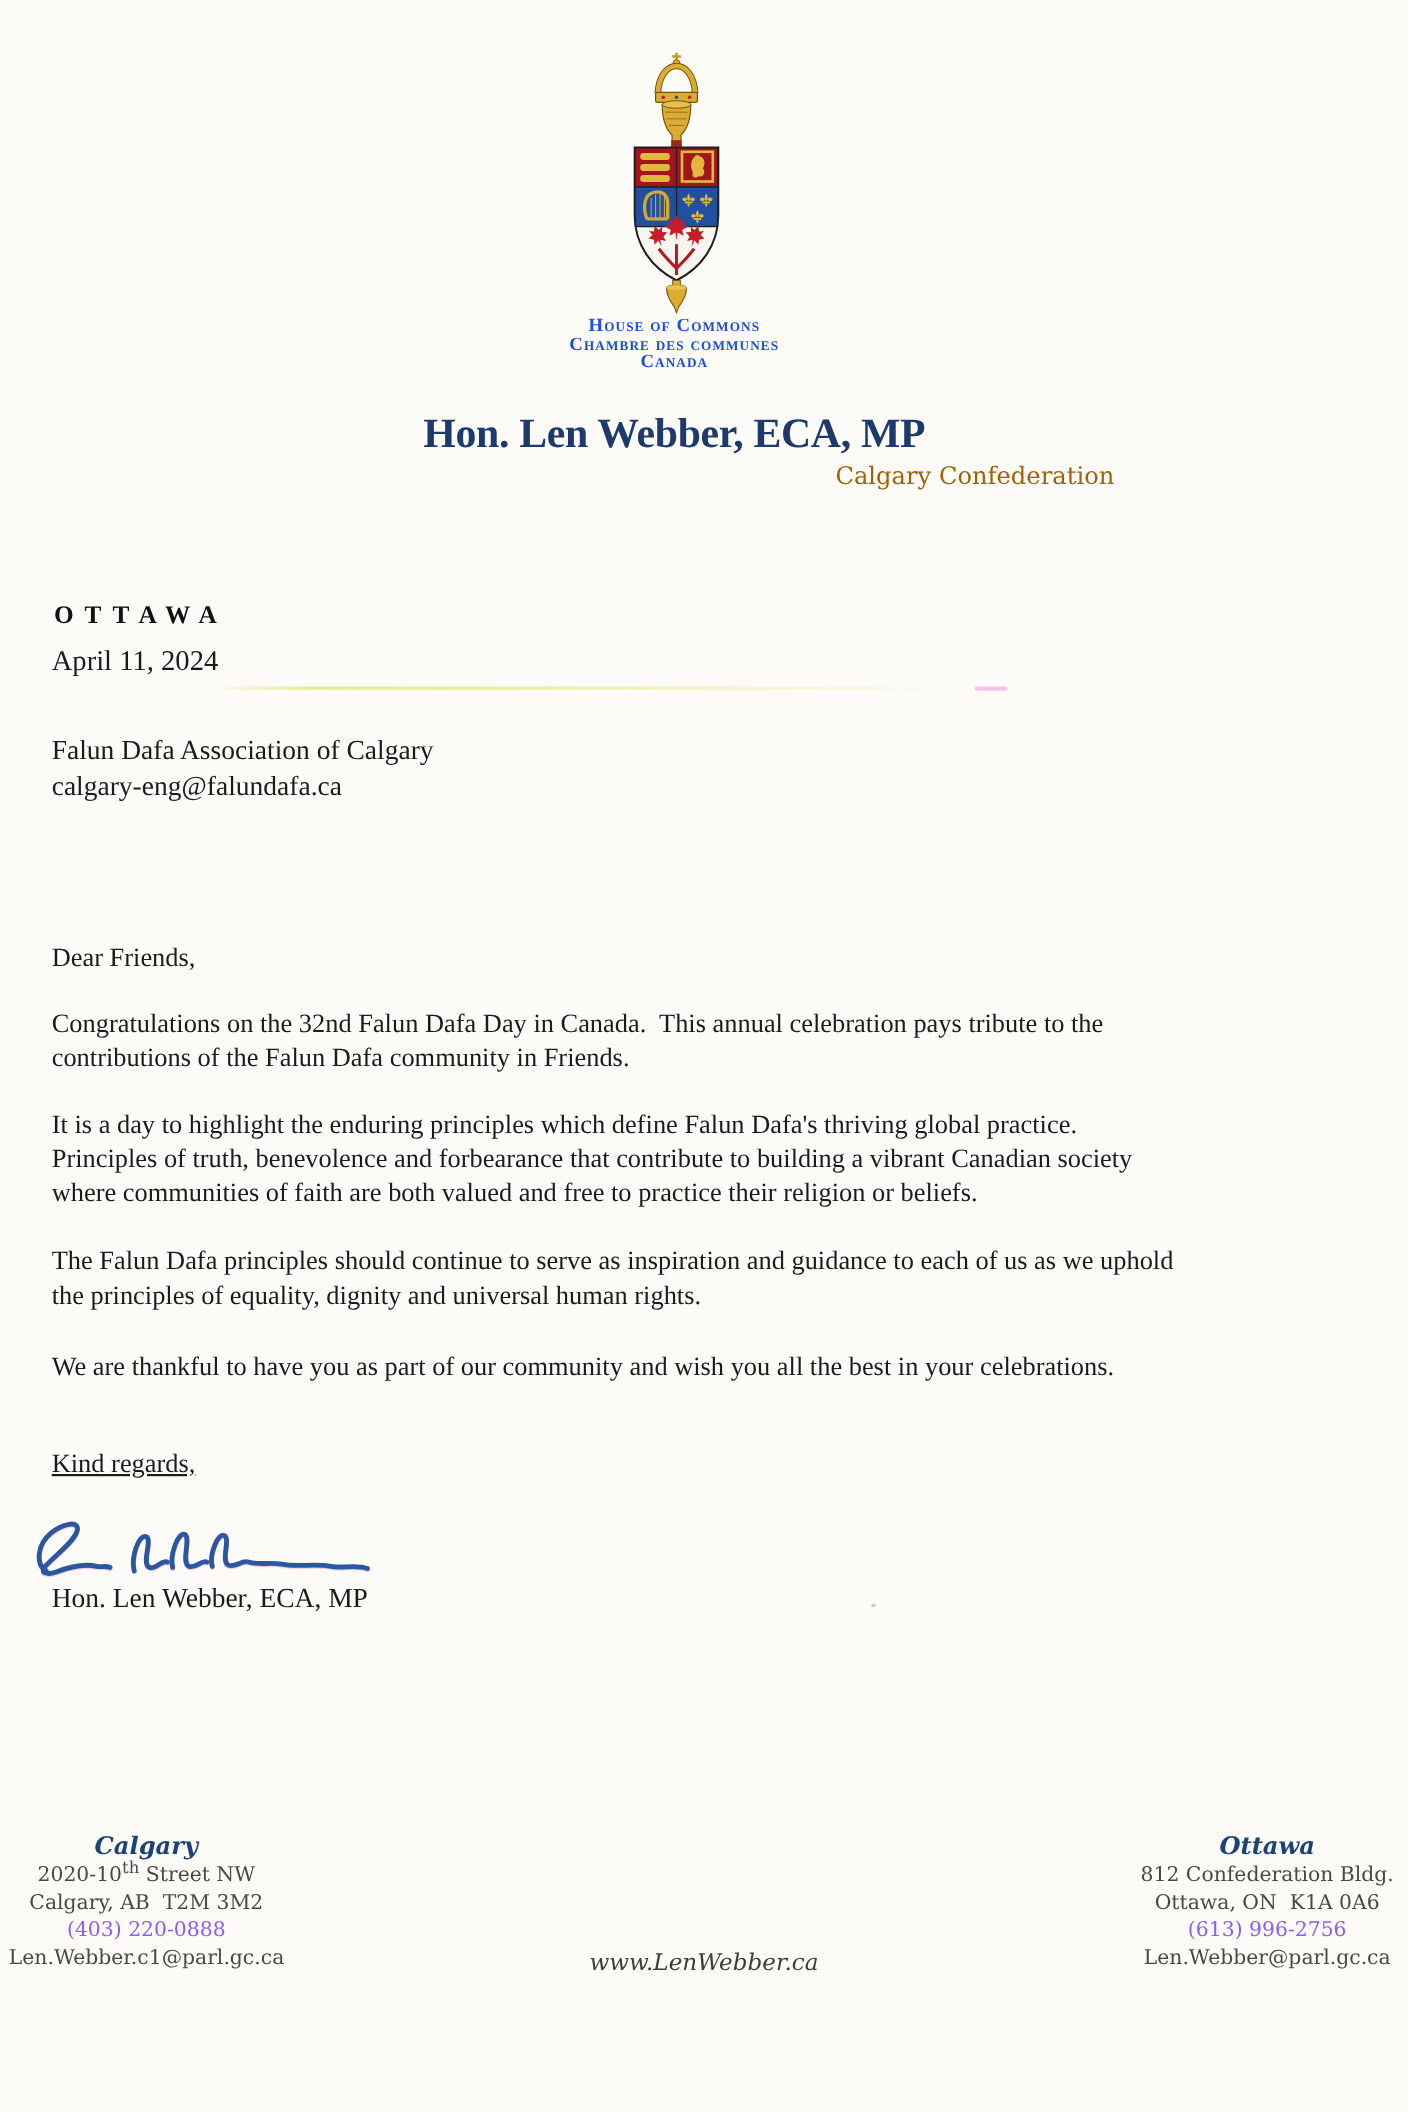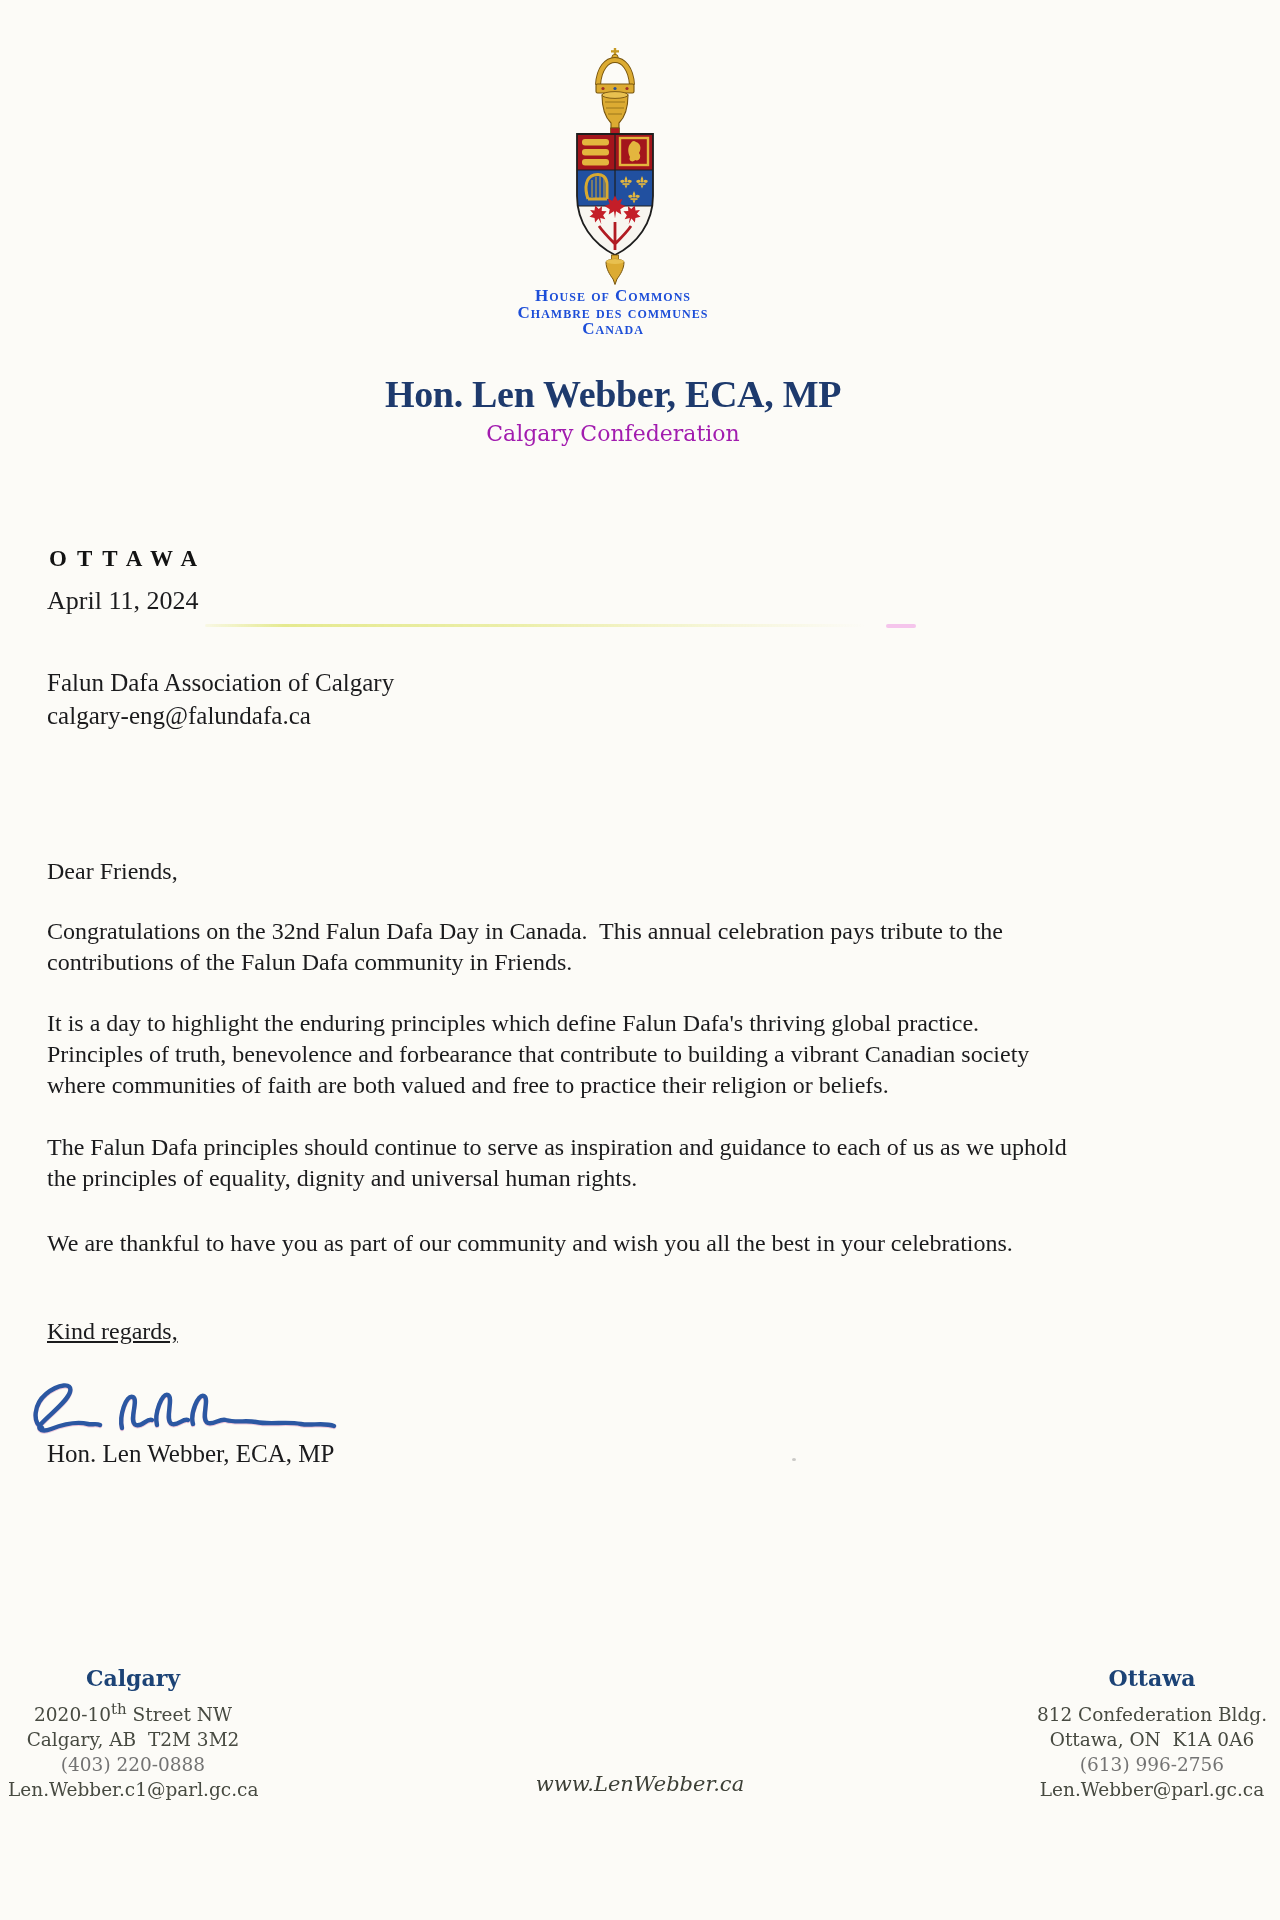--- a/index.html
+++ b/index.html
@@ -10,22 +10,22 @@
   .pre{white-space:pre;}
 
   
   .crest{left:565px;top:48px;width:100px;height:237px;}
   .org-block{left:313px;top:288px;width:600px;text-align:center;
              font-variant:small-caps;font-weight:700;font-size:17px;
              letter-spacing:1px;color:#1d4ed8;line-height:16.5px;}
   .member-name{left:113px;top:372px;width:1000px;text-align:center;
                font-weight:700;font-size:38px;letter-spacing:-0.3px;
                color:var(--accent,#1e3a6d);}
-  .riding{left:213px;top:421px;width:800px;text-align:center;
-          font-family:"DejaVu Serif", serif;font-size:22px;color:#a21caf;}
+  .riding{left:213px;top:421px;width:800px;text-align:right;
+          font-family:"DejaVu Serif", serif;font-size:22px;color:#a16207;}
 
   
   .place{left:49px;top:546px;font-weight:700;font-size:23px;letter-spacing:10px;color:#121212;}
   .date{left:47px;top:586px;font-size:26px;}
   .recipient{left:47px;top:666px;font-size:25px;line-height:33px;}
   .bodytext{left:47px;font-size:24px;line-height:31px;}
   .closing{left:47px;top:1318px;font-size:24px;text-decoration:underline;}
   .sig{left:26px;top:1364px;width:330px;height:84px;color:var(--ink,#2b57a2);
        filter:drop-shadow(0 1.5px 0 rgba(198,60,140,0.28));}
   .signer{left:47px;top:1440px;font-size:25px;}
@@ -38,22 +38,22 @@
             background:rgba(238,130,222,0.45);filter:blur(0.5px);}
   .speck{left:792px;top:1458px;width:4px;height:3px;border-radius:50%;
          background:rgba(110,110,110,0.35);}
 
   
   .f-block{width:250px;text-align:center;font-family:"DejaVu Serif", serif;
            font-size:18.5px;line-height:25px;color:#474a41;}
   .f-calgary{left:8px;top:1664px;}
   .f-ottawa{left:1027px;top:1664px;}
   .f-city{font-size:22px;font-weight:700;color:var(--city-color,#1c4376);
-          line-height:28px;margin-bottom:10px;}
-  .f-phone{color:#737373;}
+          line-height:28px;margin-bottom:0;font-style:italic;}
+  .f-phone{color:#8b5cf6;}
   sup.ord{font-size:15px;vertical-align:super;line-height:0;}
   .website{left:440px;top:1772px;width:400px;text-align:center;
            font-family:"DejaVu Serif", serif;font-size:21px;color:#3c3f36;font-style:italic;}
 </style>
 </head>
 <body>
 
 <div class="abs crest">
   <svg width="100" height="237" viewBox="0 0 100 237">
 

